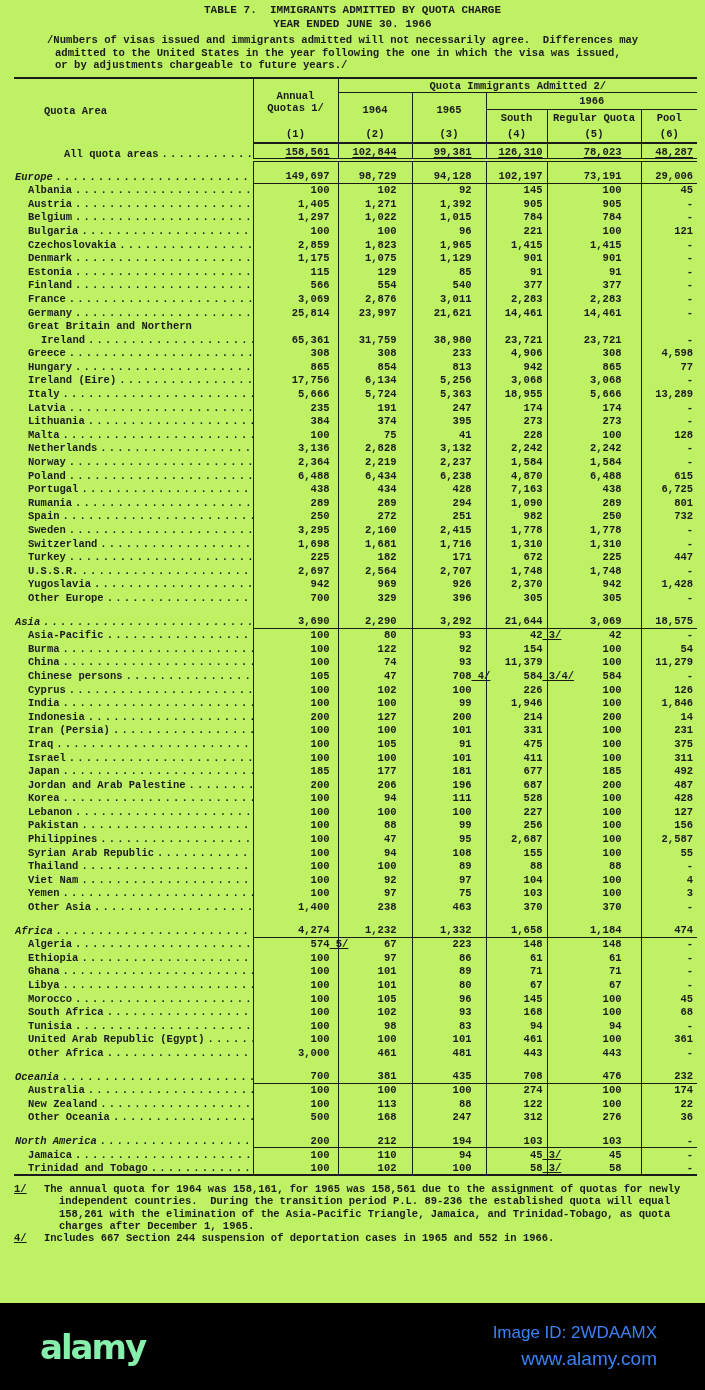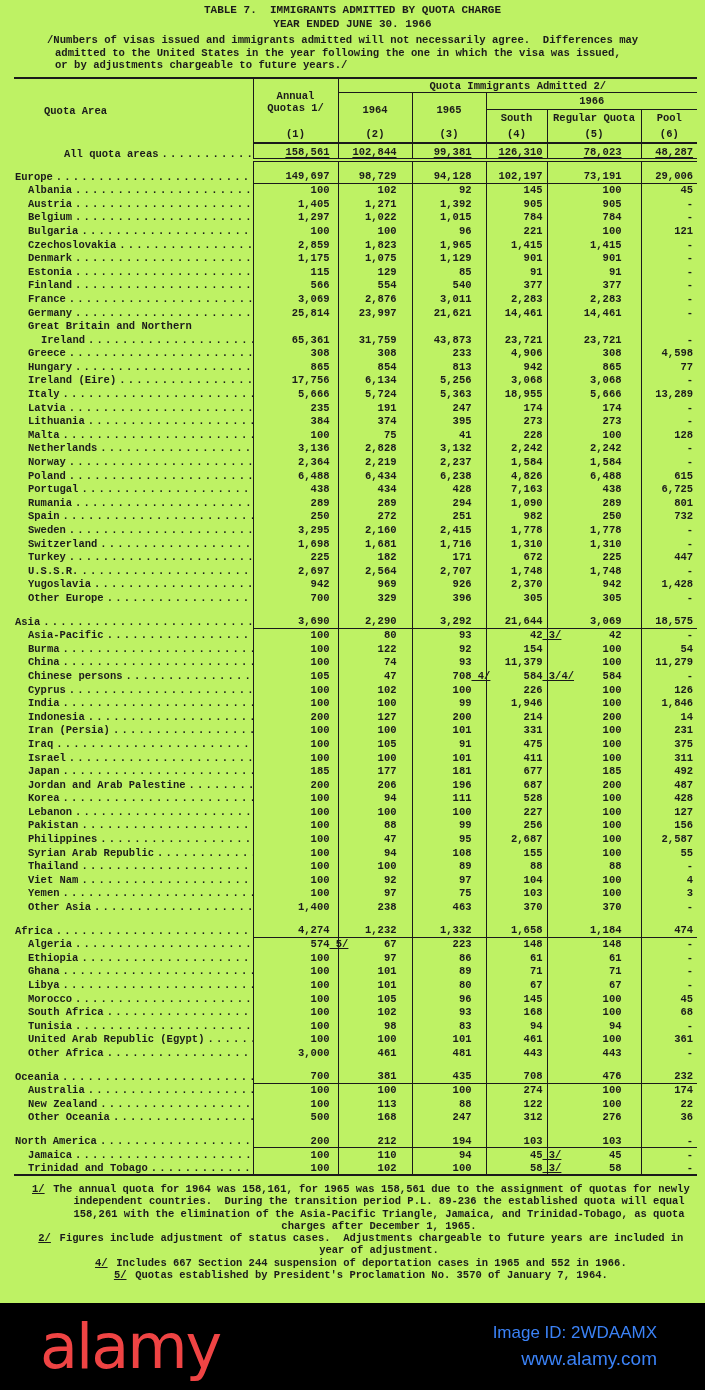--- a/index.html
+++ b/index.html
@@ -44,38 +44,38 @@
   td.c6 { padding-right:4px; }
 
   tr.spacer td { height:10px; }
   tr.grand td.num { border-bottom:4px double #1b1b1b; text-decoration:underline; text-underline-offset:2px;margin-top:30px; }
   tr.group td.num { border-bottom:1.5px solid #1b1b1b; }
 
   .lblwrap { display:flex; align-items:baseline; overflow:hidden; }
   .lab { white-space:nowrap; }
   .dots { flex:1; overflow:hidden; white-space:nowrap; margin-left:3px; }
   .dots::after { content:"......................................................................"; letter-spacing:2.2px; }
-  .ind0 { padding-left:1px; } .ind1 { padding-left:14px; }
+  .ind0 { padding-left:1px;font-style:italic; } .ind1 { padding-left:14px; }
   .ind2 { padding-left:27px; } .ind3 { padding-left:50px; }
 
   .ref { display:inline-block; width:0; overflow:visible; white-space:nowrap; text-decoration:underline; text-underline-offset:1px; }
 
   .footnotes { margin:7px 6px 0 14px; font-size:10.5px; line-height:12.3px; }
-  .fn { padding-left:45px; text-indent:-45px;text-align:center; }
+  .fn { padding-left:45px; text-indent:-45px; }
   .fnm { display:inline-block; width:30px; text-indent:0; text-decoration:underline; text-underline-offset:1px; }
   .fnt { white-space:pre-wrap; }
 
   .alamy-bar {
     width:705px; height:87px; background:#000;
     display:flex; align-items:center; justify-content:space-between;
     padding:0 48px 0 40px;
   }
   .alamy-logo {
-    color:#ef4444; font-family:"DejaVu Sans", sans-serif; font-weight:400;
-    font-size:62px; letter-spacing:-2px; line-height:1;
+    color:#86efac; font-family:"DejaVu Sans", sans-serif; font-weight:700;
+    font-size:34px; letter-spacing:-2px; line-height:1;
   }
   .alamy-ids { color:#3b82f6; text-align:right; font-family:"Liberation Sans", sans-serif; }
   .alamy-id-line { font-size:17px; margin-bottom:5px; }
   .alamy-url-line { font-size:19px; font-weight:normal; }
 </style>
 </head>
 <body>
 
 <div class="doc">
   <div class="title-line first">TABLE 7.  IMMIGRANTS ADMITTED BY QUOTA CHARGE</div>
@@ -318,21 +318,21 @@
         </tr>
         <tr>
           <td class="lbl ind2">
             <div class="lblwrap">
               <span class="lab">Ireland</span>
               <span class="dots"></span>
             </div>
           </td>
           <td class="num c1">65,361</td>
           <td class="num c2">31,759</td>
-          <td class="num c3">43,873</td>
+          <td class="num c3">38,980</td>
           <td class="num c4">23,721</td>
           <td class="num c5">23,721</td>
           <td class="num c6">-</td>
         </tr>
         <tr>
           <td class="lbl ind1">
             <div class="lblwrap">
               <span class="lab">Greece</span>
               <span class="dots"></span>
             </div>
@@ -459,21 +459,21 @@
         <tr>
           <td class="lbl ind1">
             <div class="lblwrap">
               <span class="lab">Poland</span>
               <span class="dots"></span>
             </div>
           </td>
           <td class="num c1">6,488</td>
           <td class="num c2">6,434</td>
           <td class="num c3">6,238</td>
-          <td class="num c4">4,826</td>
+          <td class="num c4">4,870</td>
           <td class="num c5">6,488</td>
           <td class="num c6">615</td>
         </tr>
         <tr>
           <td class="lbl ind1">
             <div class="lblwrap">
               <span class="lab">Portugal</span>
               <span class="dots"></span>
             </div>
           </td>
@@ -1176,23 +1176,21 @@
           <td class="num c3">100</td>
           <td class="num c4">58<span class="ref">&nbsp;3/</span></td>
           <td class="num c5">58</td>
           <td class="num c6">-</td>
         </tr>
       </tbody>
   </table>
 
   <div class="footnotes">
       <div class="fn"><span class="fnm">1/</span><span class="fnt">The annual quota for 1964 was 158,161, for 1965 was 158,561 due to the assignment of quotas for newly independent countries.  During the transition period P.L. 89-236 the established quota will equal 158,261 with the elimination of the Asia-Pacific Triangle, Jamaica, and Trinidad-Tobago, as quota charges after December 1, 1965.</span></div>
-      <div class="fn"><span class="fnm">2/</span><span class="fnt">Figures include adjustment of status cases.  Adjustments chargeable to future years are included in year of adjustment.</span></div>
       <div class="fn"><span class="fnm">4/</span><span class="fnt">Includes 667 Section 244 suspension of deportation cases in 1965 and 552 in 1966.</span></div>
-      <div class="fn"><span class="fnm">5/</span><span class="fnt">Quotas established by President's Proclamation No. 3570 of January 7, 1964.</span></div>
     </div>
 </div>
 
 <div class="alamy-bar">
   <div class="alamy-logo">alamy</div>
   <div class="alamy-ids">
     <div class="alamy-id-line">Image ID: 2WDAAMX</div>
     <div class="alamy-url-line">www.alamy.com</div>
   </div>
 </div>

